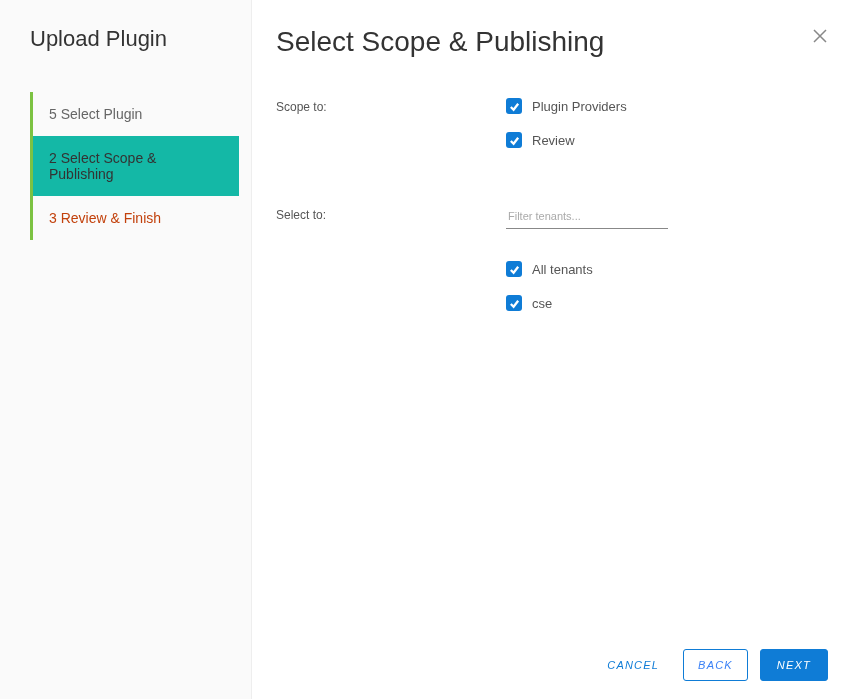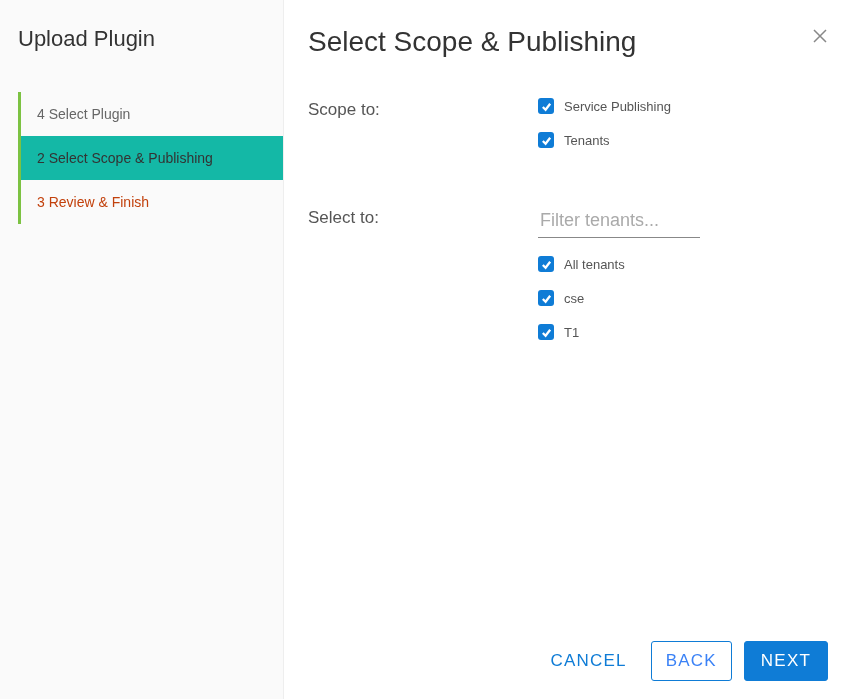--- a/index.html
+++ b/index.html
@@ -9,24 +9,24 @@
     }
     body {
       font-family: -apple-system, BlinkMacSystemFont, "Segoe UI", "Helvetica Neue", Arial, sans-serif;
       background: #fff;
       width: 842px;
       height: 699px;
       display: flex;
       overflow: hidden;
     }
     .sidebar {
-      width: 284px;
+      width: 252px;
       background: #fafafa;
       border-right: 1px solid #eee;
-      padding: 20px 0;
+      padding: 20px 12px;
     }
     .sidebar-title {
       font-size: 22px;
       font-weight: 300;
       color: #333;
       padding: 6px 18px 20px;
     }
     .steps {
       margin-top: 20px;
       margin-left: 18px;
@@ -81,21 +81,21 @@
     .form-area {
       flex: 1;
     }
     .form-row {
       display: flex;
       align-items: flex-start;
       margin-bottom: 40px;
     }
     .form-label {
       width: 230px;
-      font-size: 17px;
+      font-size: 12px;
       color: #555;
       padding-top: 2px;
     }
     .form-controls {
       flex: 1;
     }
     .checkbox-item {
       display: flex;
       align-items: center;
       margin-bottom: 18px;
@@ -119,44 +119,45 @@
       stroke-width: 2.5;
       fill: none;
     }
     .checkbox-label {
       font-size: 13px;
       color: #555;
     }
     .filter-input {
       border: none;
       border-bottom: 1px solid #888;
-      font-size: 18px;
+      font-size: 11px;
       padding: 4px 2px 6px;
       width: 162px;
       outline: none;
       color: #555;
-      margin-bottom: 18px;
+      margin-bottom: 32px;
     }
     .filter-input::placeholder {
       color: #aaa;
     }
     .footer {
       display: flex;
       justify-content: flex-end;
       gap: 12px;
       align-items: center;
     }
     .btn {
-      font-size: 17px;
+      font-size: 11px;
       letter-spacing: 1.2px;
       padding: 9px 14px;
       border: 1px solid transparent;
       border-radius: 3px;
       cursor: pointer;
       background: transparent;
+      font-style: italic;
     }
     .btn-cancel {
       color: #0f7cd6;
       border: none;
       padding-right: 12px;
     }
     .btn-back {
       color: #3b82f6;
       border: 1px solid #0f7cd6;
     }
@@ -168,21 +169,21 @@
       padding-right: 16px;
     }
   </style>
 </head>
 <body>
 
 <div class="sidebar">
   <div class="sidebar-title">Upload Plugin</div>
   <div class="steps">
     <div class="step">
-      <span>4  Select Plugin</span>
+      <span>5  Select Plugin</span>
     </div>
     <div class="step active">
       <span>2  Select Scope &amp; Publishing</span>
     </div>
     <div class="step disabled">
       <span>3  Review &amp; Finish</span>
     </div>
   </div>
 </div>
 
@@ -199,29 +200,29 @@
   <div class="form-area">
     <div class="form-row">
       <div class="form-label">Scope to:</div>
       <div class="form-controls">
         <div class="checkbox-item">
           <span class="checkbox">
             <svg viewBox="0 0 12 12">
                 <polyline points="2,6.5 5,9.5 10,3"></polyline>
               </svg>
           </span>
-          <span class="checkbox-label">Service Publishing</span>
-        </div>
-        <div class="checkbox-item">
-          <span class="checkbox">
-            <svg viewBox="0 0 12 12">
-                <polyline points="2,6.5 5,9.5 10,3"></polyline>
-              </svg>
-          </span>
-          <span class="checkbox-label">Tenants</span>
+          <span class="checkbox-label">Plugin Providers</span>
+        </div>
+        <div class="checkbox-item">
+          <span class="checkbox">
+            <svg viewBox="0 0 12 12">
+                <polyline points="2,6.5 5,9.5 10,3"></polyline>
+              </svg>
+          </span>
+          <span class="checkbox-label">Review</span>
         </div>
       </div>
     </div>
 
     <div class="form-row">
       <div class="form-label">Select to:</div>
       <div class="form-controls">
         <input class="filter-input" type="text" placeholder="Filter tenants..." style="">
         <div class="checkbox-item">
           <span class="checkbox">
@@ -232,28 +233,20 @@
           <span class="checkbox-label">All tenants</span>
         </div>
         <div class="checkbox-item">
           <span class="checkbox">
             <svg viewBox="0 0 12 12">
                 <polyline points="2,6.5 5,9.5 10,3"></polyline>
               </svg>
           </span>
           <span class="checkbox-label">cse</span>
         </div>
-        <div class="checkbox-item">
-          <span class="checkbox">
-            <svg viewBox="0 0 12 12">
-                <polyline points="2,6.5 5,9.5 10,3"></polyline>
-              </svg>
-          </span>
-          <span class="checkbox-label">T1</span>
-        </div>
       </div>
     </div>
   </div>
 
   <div class="footer">
     <button class="btn btn-cancel">CANCEL</button>
     <button class="btn btn-back">BACK</button>
     <button class="btn btn-next">NEXT</button>
   </div>
 </div>

